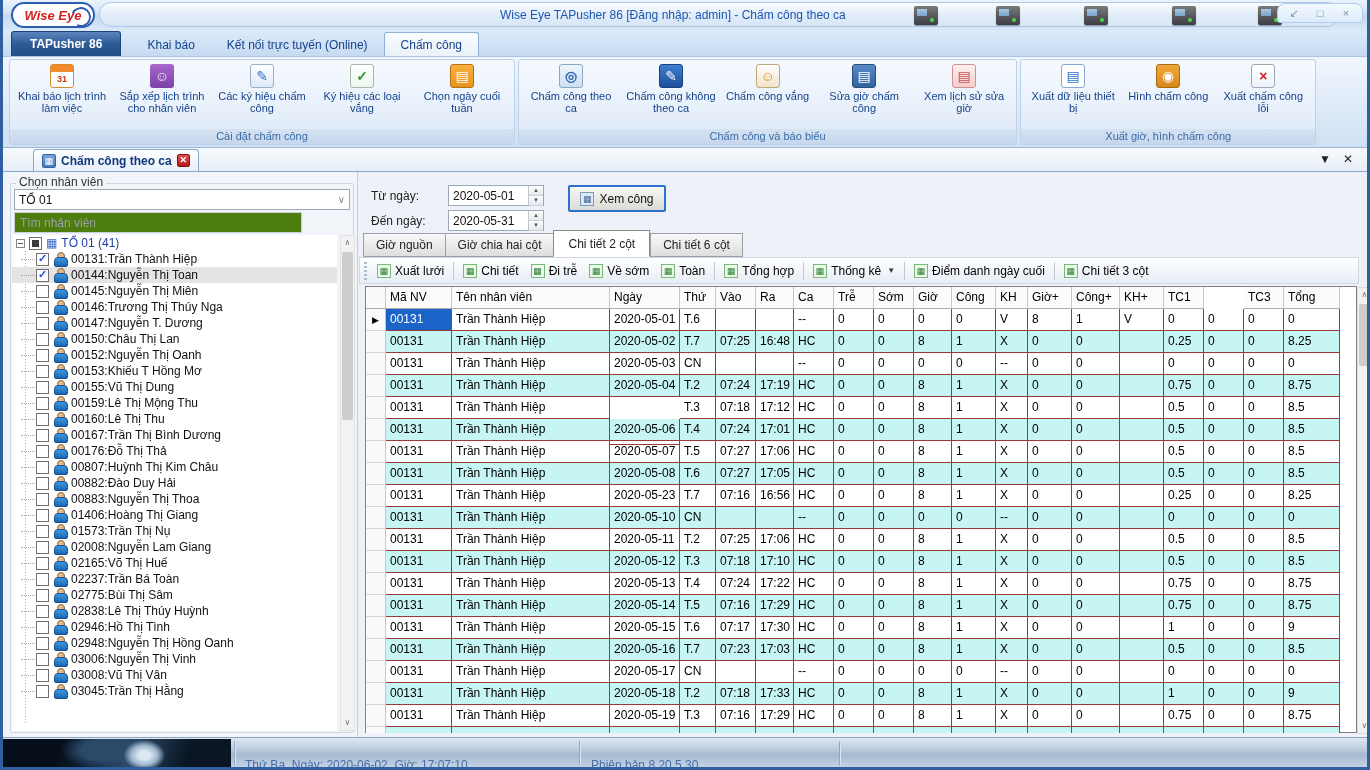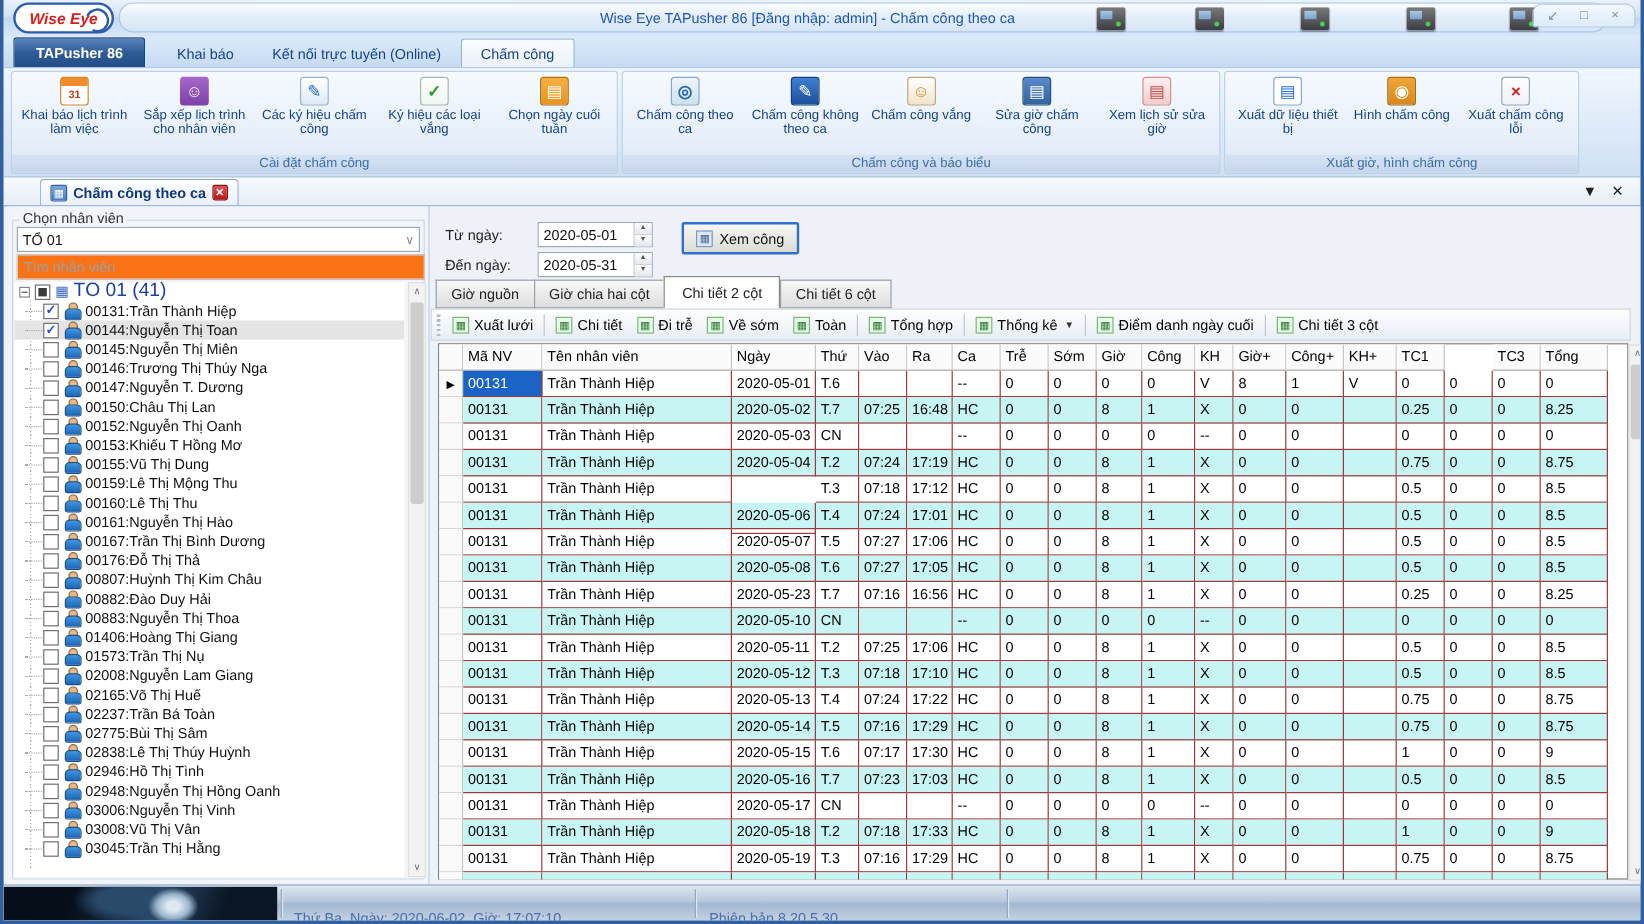--- a/index.html
+++ b/index.html
@@ -85,27 +85,27 @@
 
   
   .sidebar { position:absolute; left:3px; top:172px; width:352px; height:565px; background:#f1f5fa;
              border-right:1px solid #c0cedf; }
   .sb-caption { position:absolute; left:10px; top:3px; font-size:12px; color:#333; background:#f1f5fa; padding:0 3px; z-index:2; }
   .sb-box { position:absolute; left:4px; top:11px; width:344px; height:550px; border:1px solid #cdd7e2; border-radius:2px; }
   .combo { position:absolute; left:8px; top:17px; width:336px; height:21px; background:#fff; border:1px solid #9aa8b8;
            display:flex; align-items:center; padding:0 4px; }
   .combo .val { flex:1; font-size:12px; color:#111; }
   .combo .chev { font-size:10px; color:#888; }
-  .search { position:absolute; left:8px; top:40px; width:340px; height:21px; border:1px solid #c8d0d8; background:#f97316;
+  .search { position:absolute; left:8px; top:40px; width:288px; height:21px; border:1px solid #c8d0d8; background:#4d7c0f;
             font-size:12px; padding:0 5px; color:#222; font-family:"Liberation Sans",sans-serif; }
   .search::placeholder { color:#9aa0a8; }
   .tree { position:absolute; left:6px; top:63px; width:325px; height:496px; background:#fff; overflow:hidden; }
   .trow { display:flex; align-items:center; height:16px; white-space:nowrap; }
   .trow.root { padding-left:4px; gap:4px; }
-  .root-label { font-size:16px; color:#1a3fa8; }
+  .root-label { font-size:12px; color:#1a3fa8; }
   .expander { width:9px; height:9px; border:1px solid #888; background:linear-gradient(#555,#555) center/5px 1px no-repeat,#fff; flex:0 0 auto; }
   .titem { padding-left:24px; gap:4px; position:relative; }
   .titem::before { content:""; position:absolute; left:9px; top:8px; width:14px; border-top:1px dotted #aaa; }
   .tree-guide { position:absolute; left:13px; top:16px; bottom:6px; width:1px;
                 background:repeating-linear-gradient(180deg,#aaa 0 1px,transparent 1px 3px); }
   .cb { width:13px; height:13px; border:1px solid #707070; background:#fff; position:relative; flex:0 0 auto; }
   .cb.checked::after { content:"✓"; position:absolute; left:1px; top:-2px; font-size:11px; font-weight:bold; color:#2255cc; }
   .cb.indet::after { content:""; position:absolute; left:2px; top:2px; width:7px; height:7px; background:#3a3a3a; }
   .person { position:relative; width:14px; height:15px; flex:0 0 auto; }
   .person::before { content:""; position:absolute; top:0; left:4px; width:6px; height:6px; background:#e8b88a; border:1px solid #8a6a42; border-radius:50%; }
@@ -353,25 +353,20 @@
         </div>
         <div class="trow titem">
           <span class="cb"></span>
           <span class="person"></span>
           <span class="lbl">00159:Lê Thị Mộng Thu</span>
         </div>
         <div class="trow titem">
           <span class="cb"></span>
           <span class="person"></span>
           <span class="lbl">00160:Lê Thị Thu</span>
-        </div>
-        <div class="trow titem">
-          <span class="cb"></span>
-          <span class="person"></span>
-          <span class="lbl">00161:Nguyễn Thị Hào</span>
         </div>
         <div class="trow titem">
           <span class="cb"></span>
           <span class="person"></span>
           <span class="lbl">00167:Trần Thị Bình Dương</span>
         </div>
         <div class="trow titem">
           <span class="cb"></span>
           <span class="person"></span>
           <span class="lbl">00176:Đỗ Thị Thả</span>

